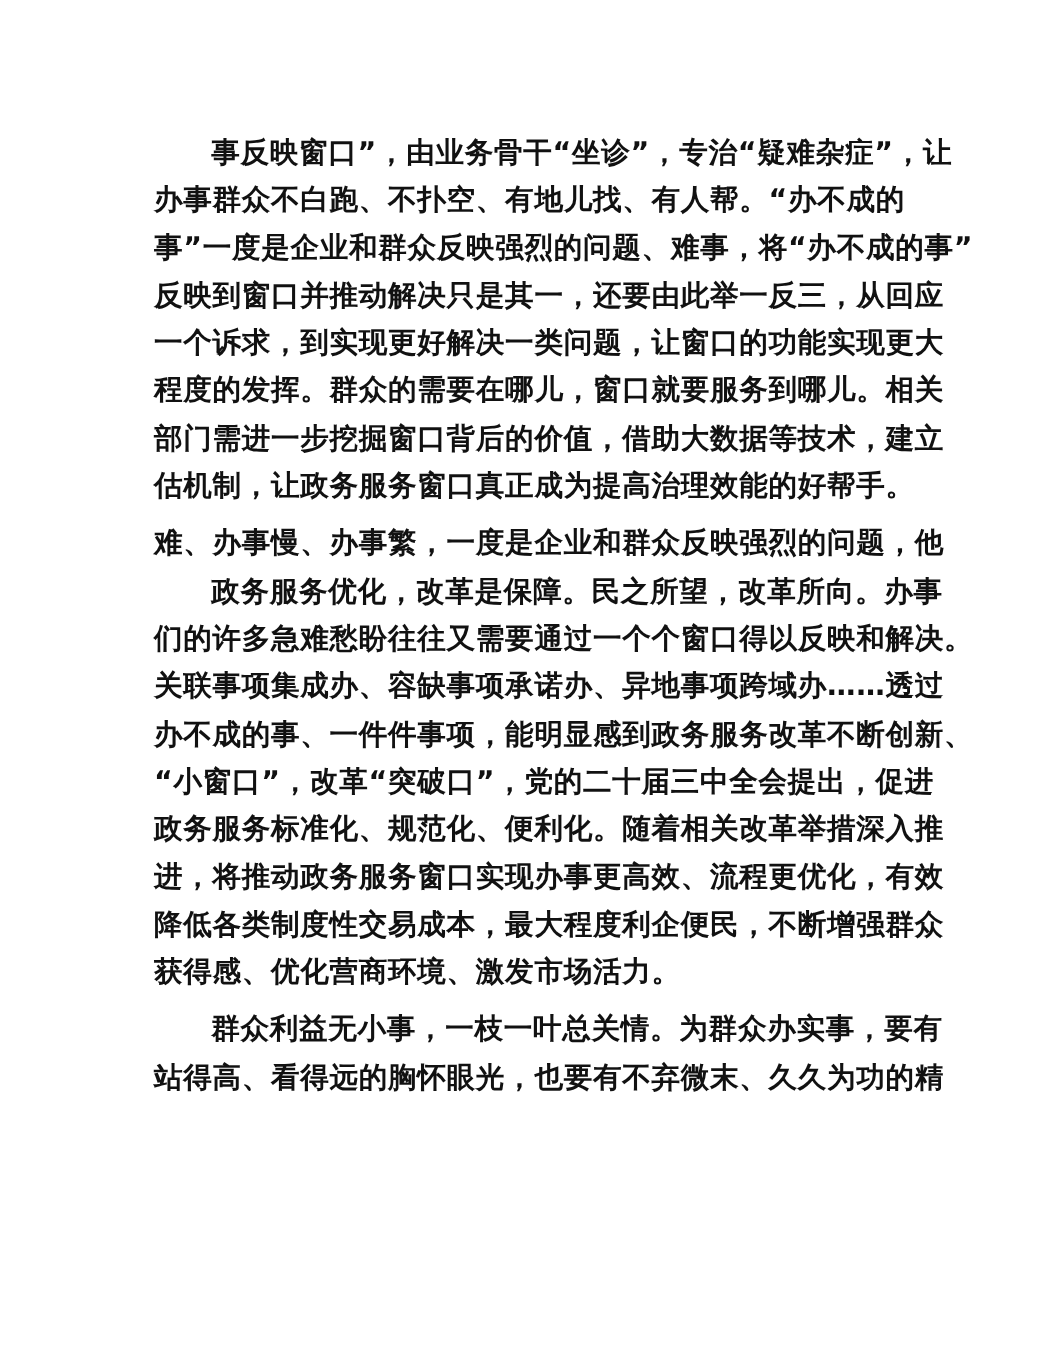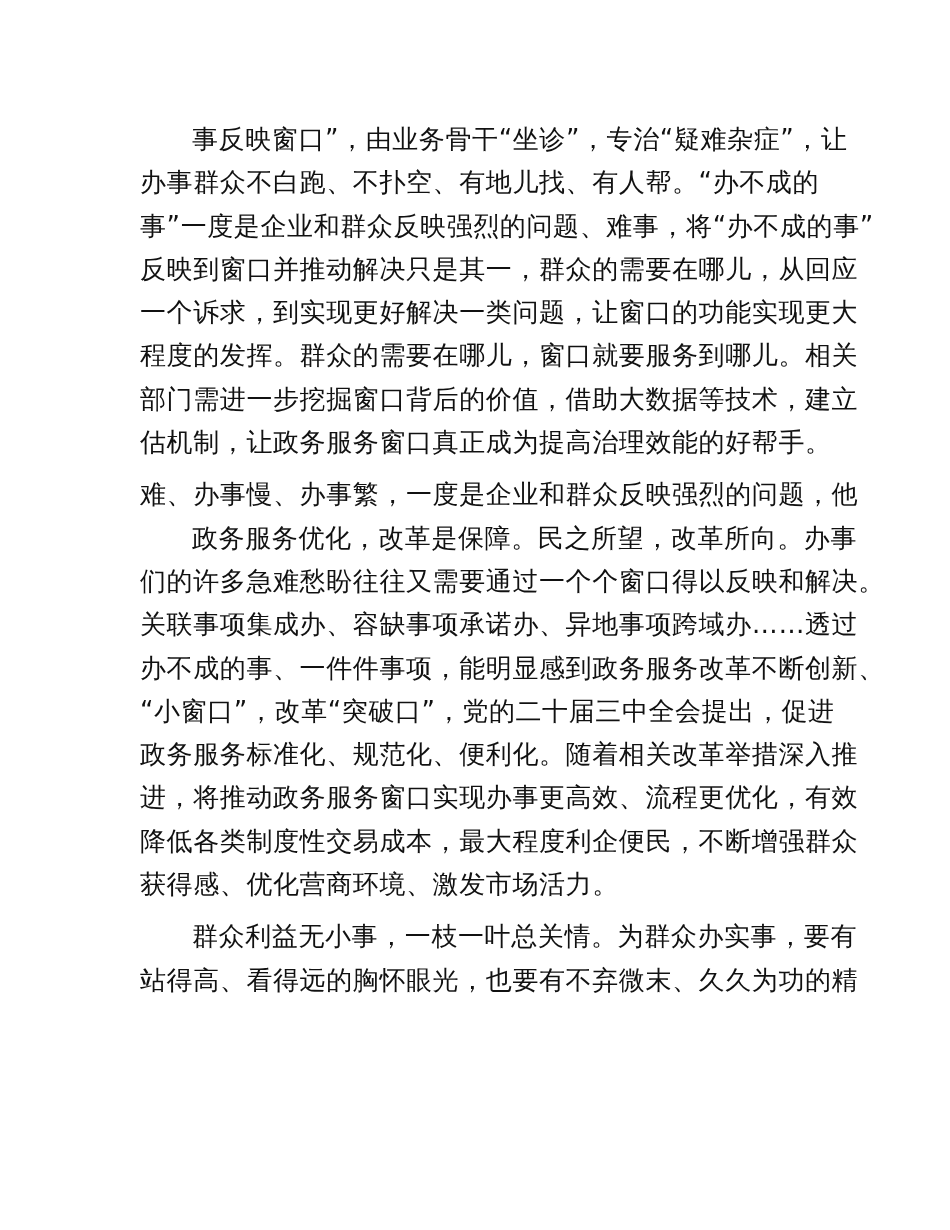--- a/index.html
+++ b/index.html
@@ -24,35 +24,36 @@
   .para {
     margin: 0 0 9px 0;
   }
   .line {
     display: block;
     height: 43.3px;
     line-height: 43.3px;
     font-size: 26px;
     white-space: nowrap;
     letter-spacing: 0.6px;
+    font-weight: bold;
   }
   .line.indent {
     padding-left: 52px;
   }
 </style>
 </head>
 <body>
 
 <div class="page">
 
   <div class="para">
     <span class="line indent">事反映窗口”，由业务骨干“坐诊”，专治“疑难杂症”，让</span>
     <span class="line">办事群众不白跑、不扑空、有地儿找、有人帮。“办不成的</span>
     <span class="line">事”一度是企业和群众反映强烈的问题、难事，将“办不成的事”</span>
-    <span class="line">反映到窗口并推动解决只是其一，群众的需要在哪儿，从回应</span>
+    <span class="line">反映到窗口并推动解决只是其一，还要由此举一反三，从回应</span>
     <span class="line">一个诉求，到实现更好解决一类问题，让窗口的功能实现更大</span>
     <span class="line">程度的发挥。群众的需要在哪儿，窗口就要服务到哪儿。相关</span>
     <span class="line">部门需进一步挖掘窗口背后的价值，借助大数据等技术，建立</span>
     <span class="line">估机制，让政务服务窗口真正成为提高治理效能的好帮手。</span>
   </div>
 
   <div class="para">
     <span class="line">难、办事慢、办事繁，一度是企业和群众反映强烈的问题，他</span>
     <span class="line indent">政务服务优化，改革是保障。民之所望，改革所向。办事</span>
     <span class="line">们的许多急难愁盼往往又需要通过一个个窗口得以反映和解决。</span>

